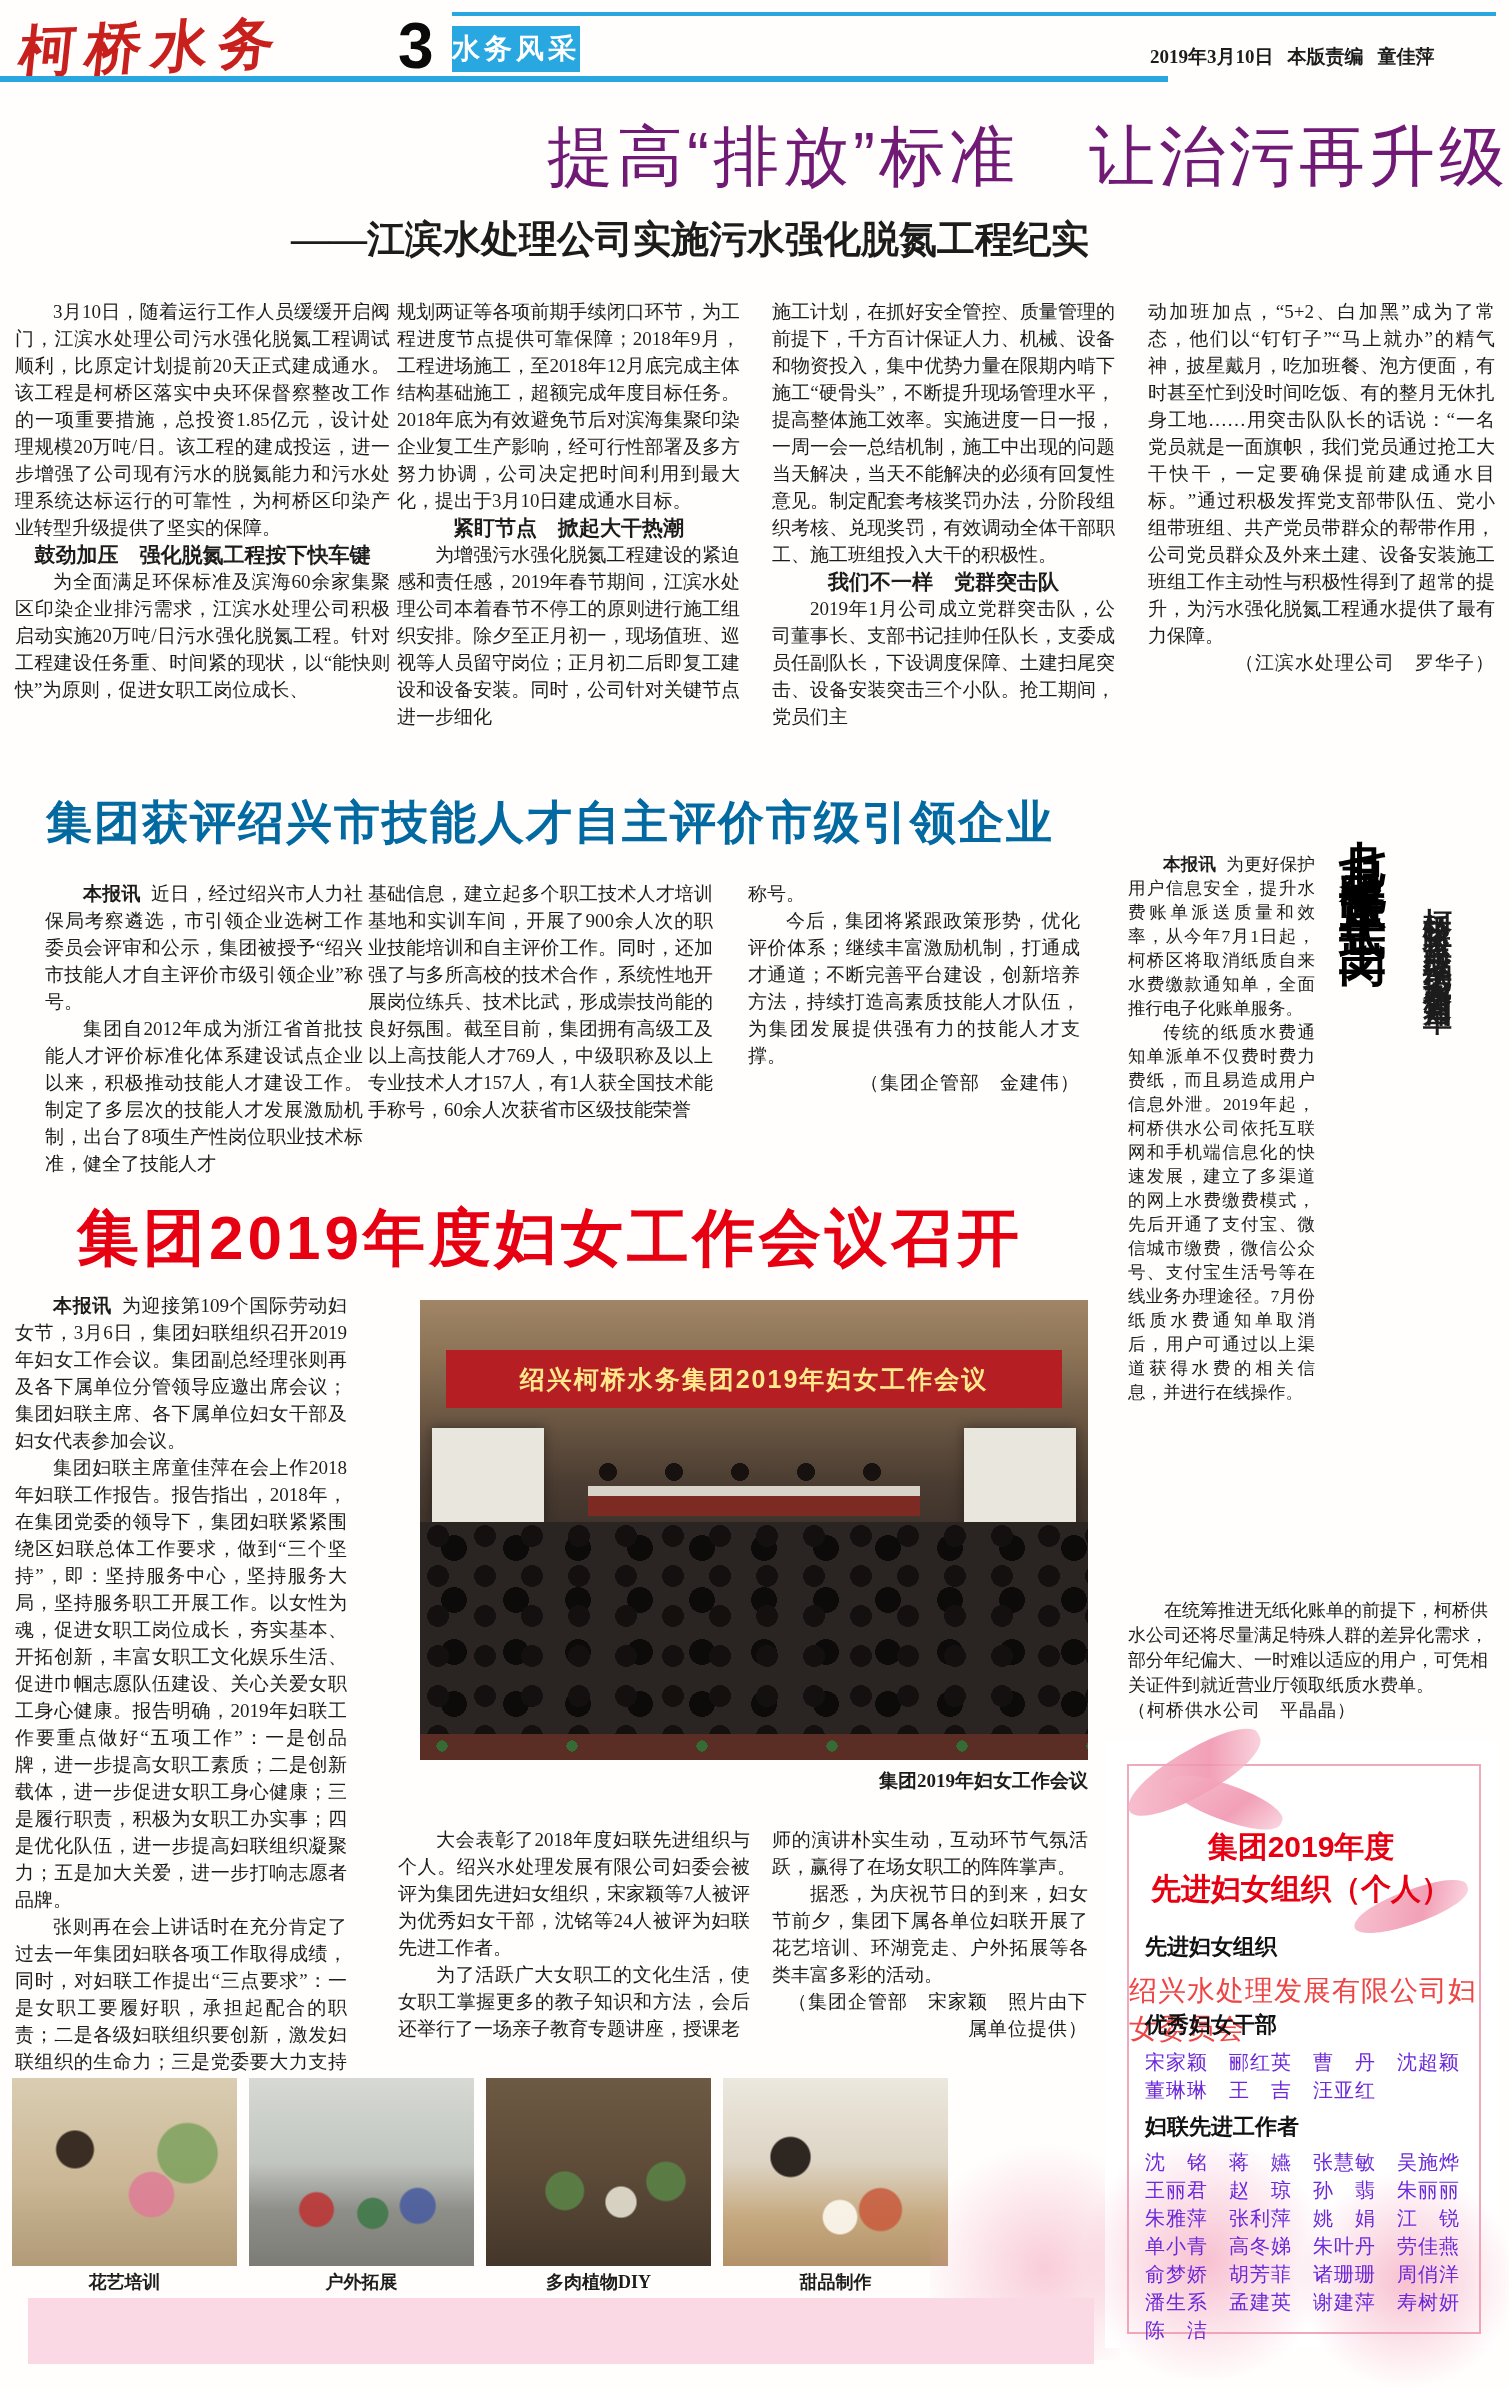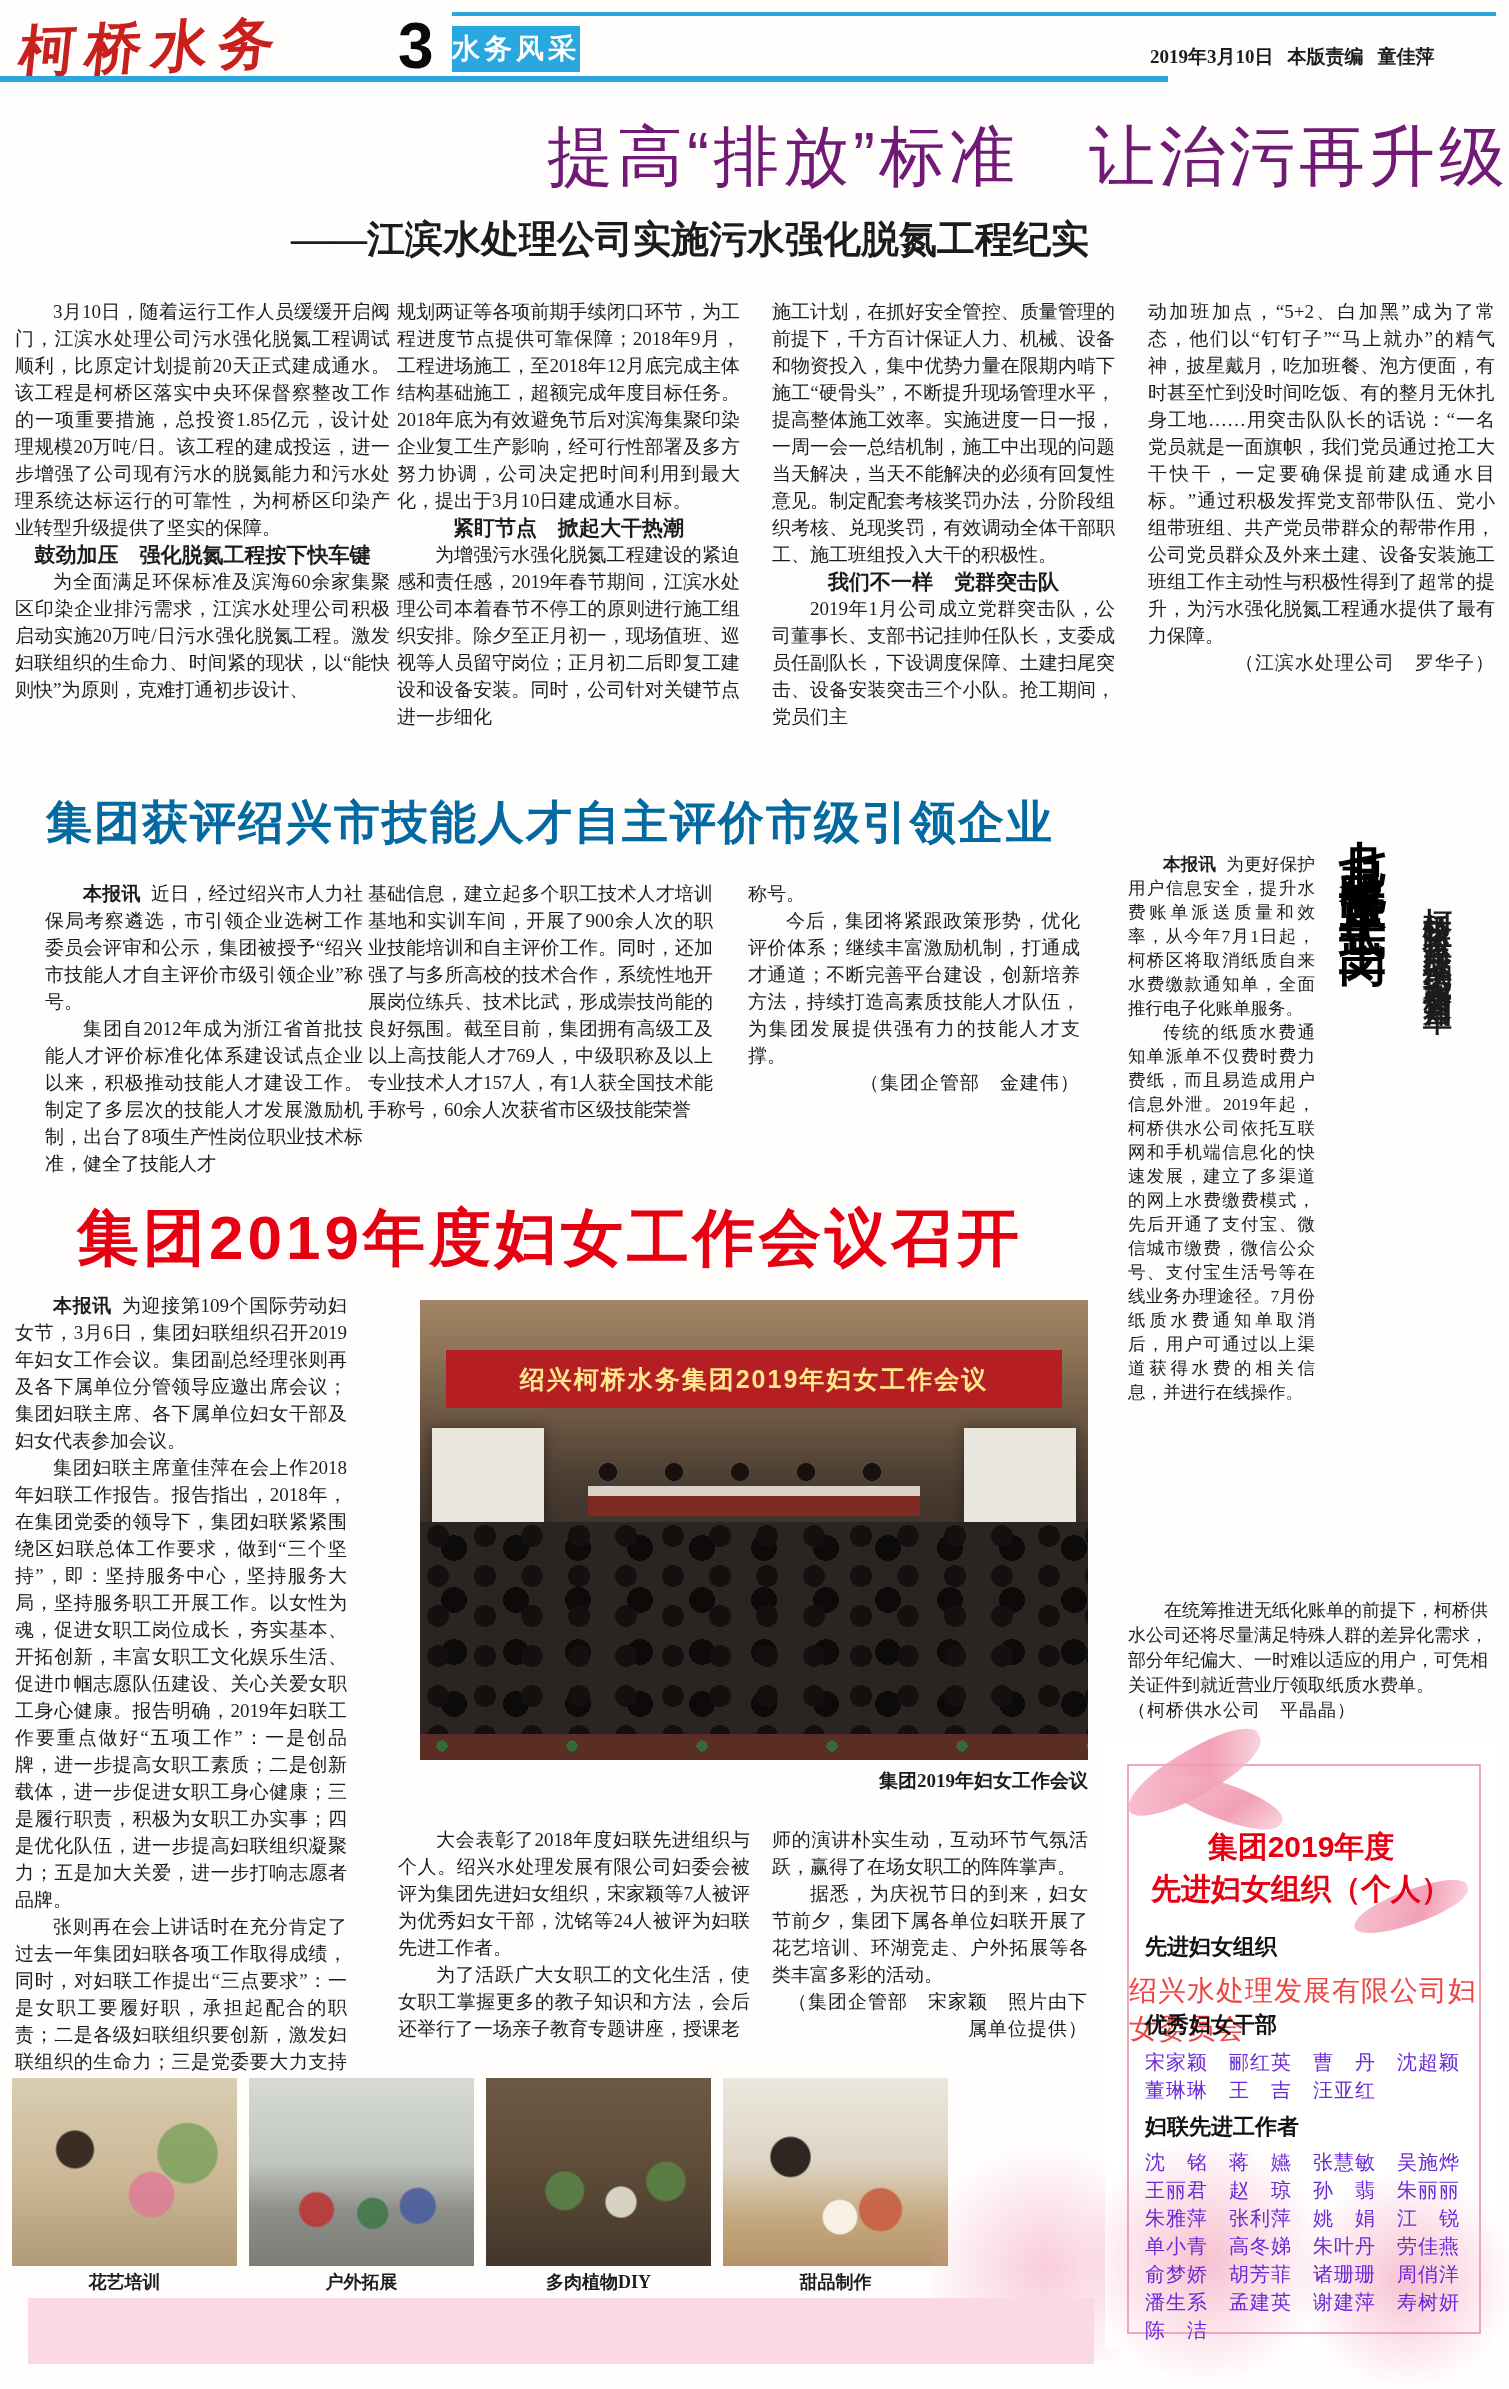--- a/index.html
+++ b/index.html
@@ -88,21 +88,21 @@
     <span>2019年3月10日</span><span>本版责编</span><span>童佳萍</span>
   </div>
   <div class="abs header-rule"></div>
 
   <div class="abs a1-head">提高“排放”标准　让治污再升级</div>
   <div class="abs a1-sub">——江滨水处理公司实施污水强化脱氮工程纪实</div>
 
   <div class="col" style="left:15px;top:298px;width:375px;">
     <p>3月10日，随着运行工作人员缓缓开启阀门，江滨水处理公司污水强化脱氮工程调试顺利，比原定计划提前20天正式建成通水。该工程是柯桥区落实中央环保督察整改工作的一项重要措施，总投资1.85亿元，设计处理规模20万吨/日。该工程的建成投运，进一步增强了公司现有污水的脱氮能力和污水处理系统达标运行的可靠性，为柯桥区印染产业转型升级提供了坚实的保障。</p>
     <p class="subhd">鼓劲加压　强化脱氮工程按下快车键</p>
-    <p>为全面满足环保标准及滨海60余家集聚区印染企业排污需求，江滨水处理公司积极启动实施20万吨/日污水强化脱氮工程。激发妇联组织的生命力、时间紧的现状，以“能快则快”为原则，克难打通初步设计、</p>
+    <p>为全面满足环保标准及滨海60余家集聚区印染企业排污需求，江滨水处理公司积极启动实施20万吨/日污水强化脱氮工程。针对工程建设任务重、时间紧的现状，以“能快则快”为原则，促进女职工岗位成长、</p>
   </div>
   <div class="col" style="left:397px;top:298px;width:343px;">
     <p class="cont">规划两证等各项前期手续闭口环节，为工程进度节点提供可靠保障；2018年9月，工程进场施工，至2018年12月底完成主体结构基础施工，超额完成年度目标任务。2018年底为有效避免节后对滨海集聚印染企业复工生产影响，经可行性部署及多方努力协调，公司决定把时间利用到最大化，提出于3月10日建成通水目标。</p>
     <p class="subhd">紧盯节点　掀起大干热潮</p>
     <p>为增强污水强化脱氮工程建设的紧迫感和责任感，2019年春节期间，江滨水处理公司本着春节不停工的原则进行施工组织安排。除夕至正月初一，现场值班、巡视等人员留守岗位；正月初二后即复工建设和设备安装。同时，公司针对关键节点进一步细化</p>
   </div>
   <div class="col" style="left:772px;top:298px;width:343px;">
     <p class="cont">施工计划，在抓好安全管控、质量管理的前提下，千方百计保证人力、机械、设备和物资投入，集中优势力量在限期内啃下施工“硬骨头”，不断提升现场管理水平，提高整体施工效率。实施进度一日一报，一周一会一总结机制，施工中出现的问题当天解决，当天不能解决的必须有回复性意见。制定配套考核奖罚办法，分阶段组织考核、兑现奖罚，有效调动全体干部职工、施工班组投入大干的积极性。</p>
     <p class="subhd">我们不一样　党群突击队</p>
     <p>2019年1月公司成立党群突击队，公司董事长、支部书记挂帅任队长，支委成员任副队长，下设调度保障、土建扫尾突击、设备安装突击三个小队。抢工期间，党员们主</p>

